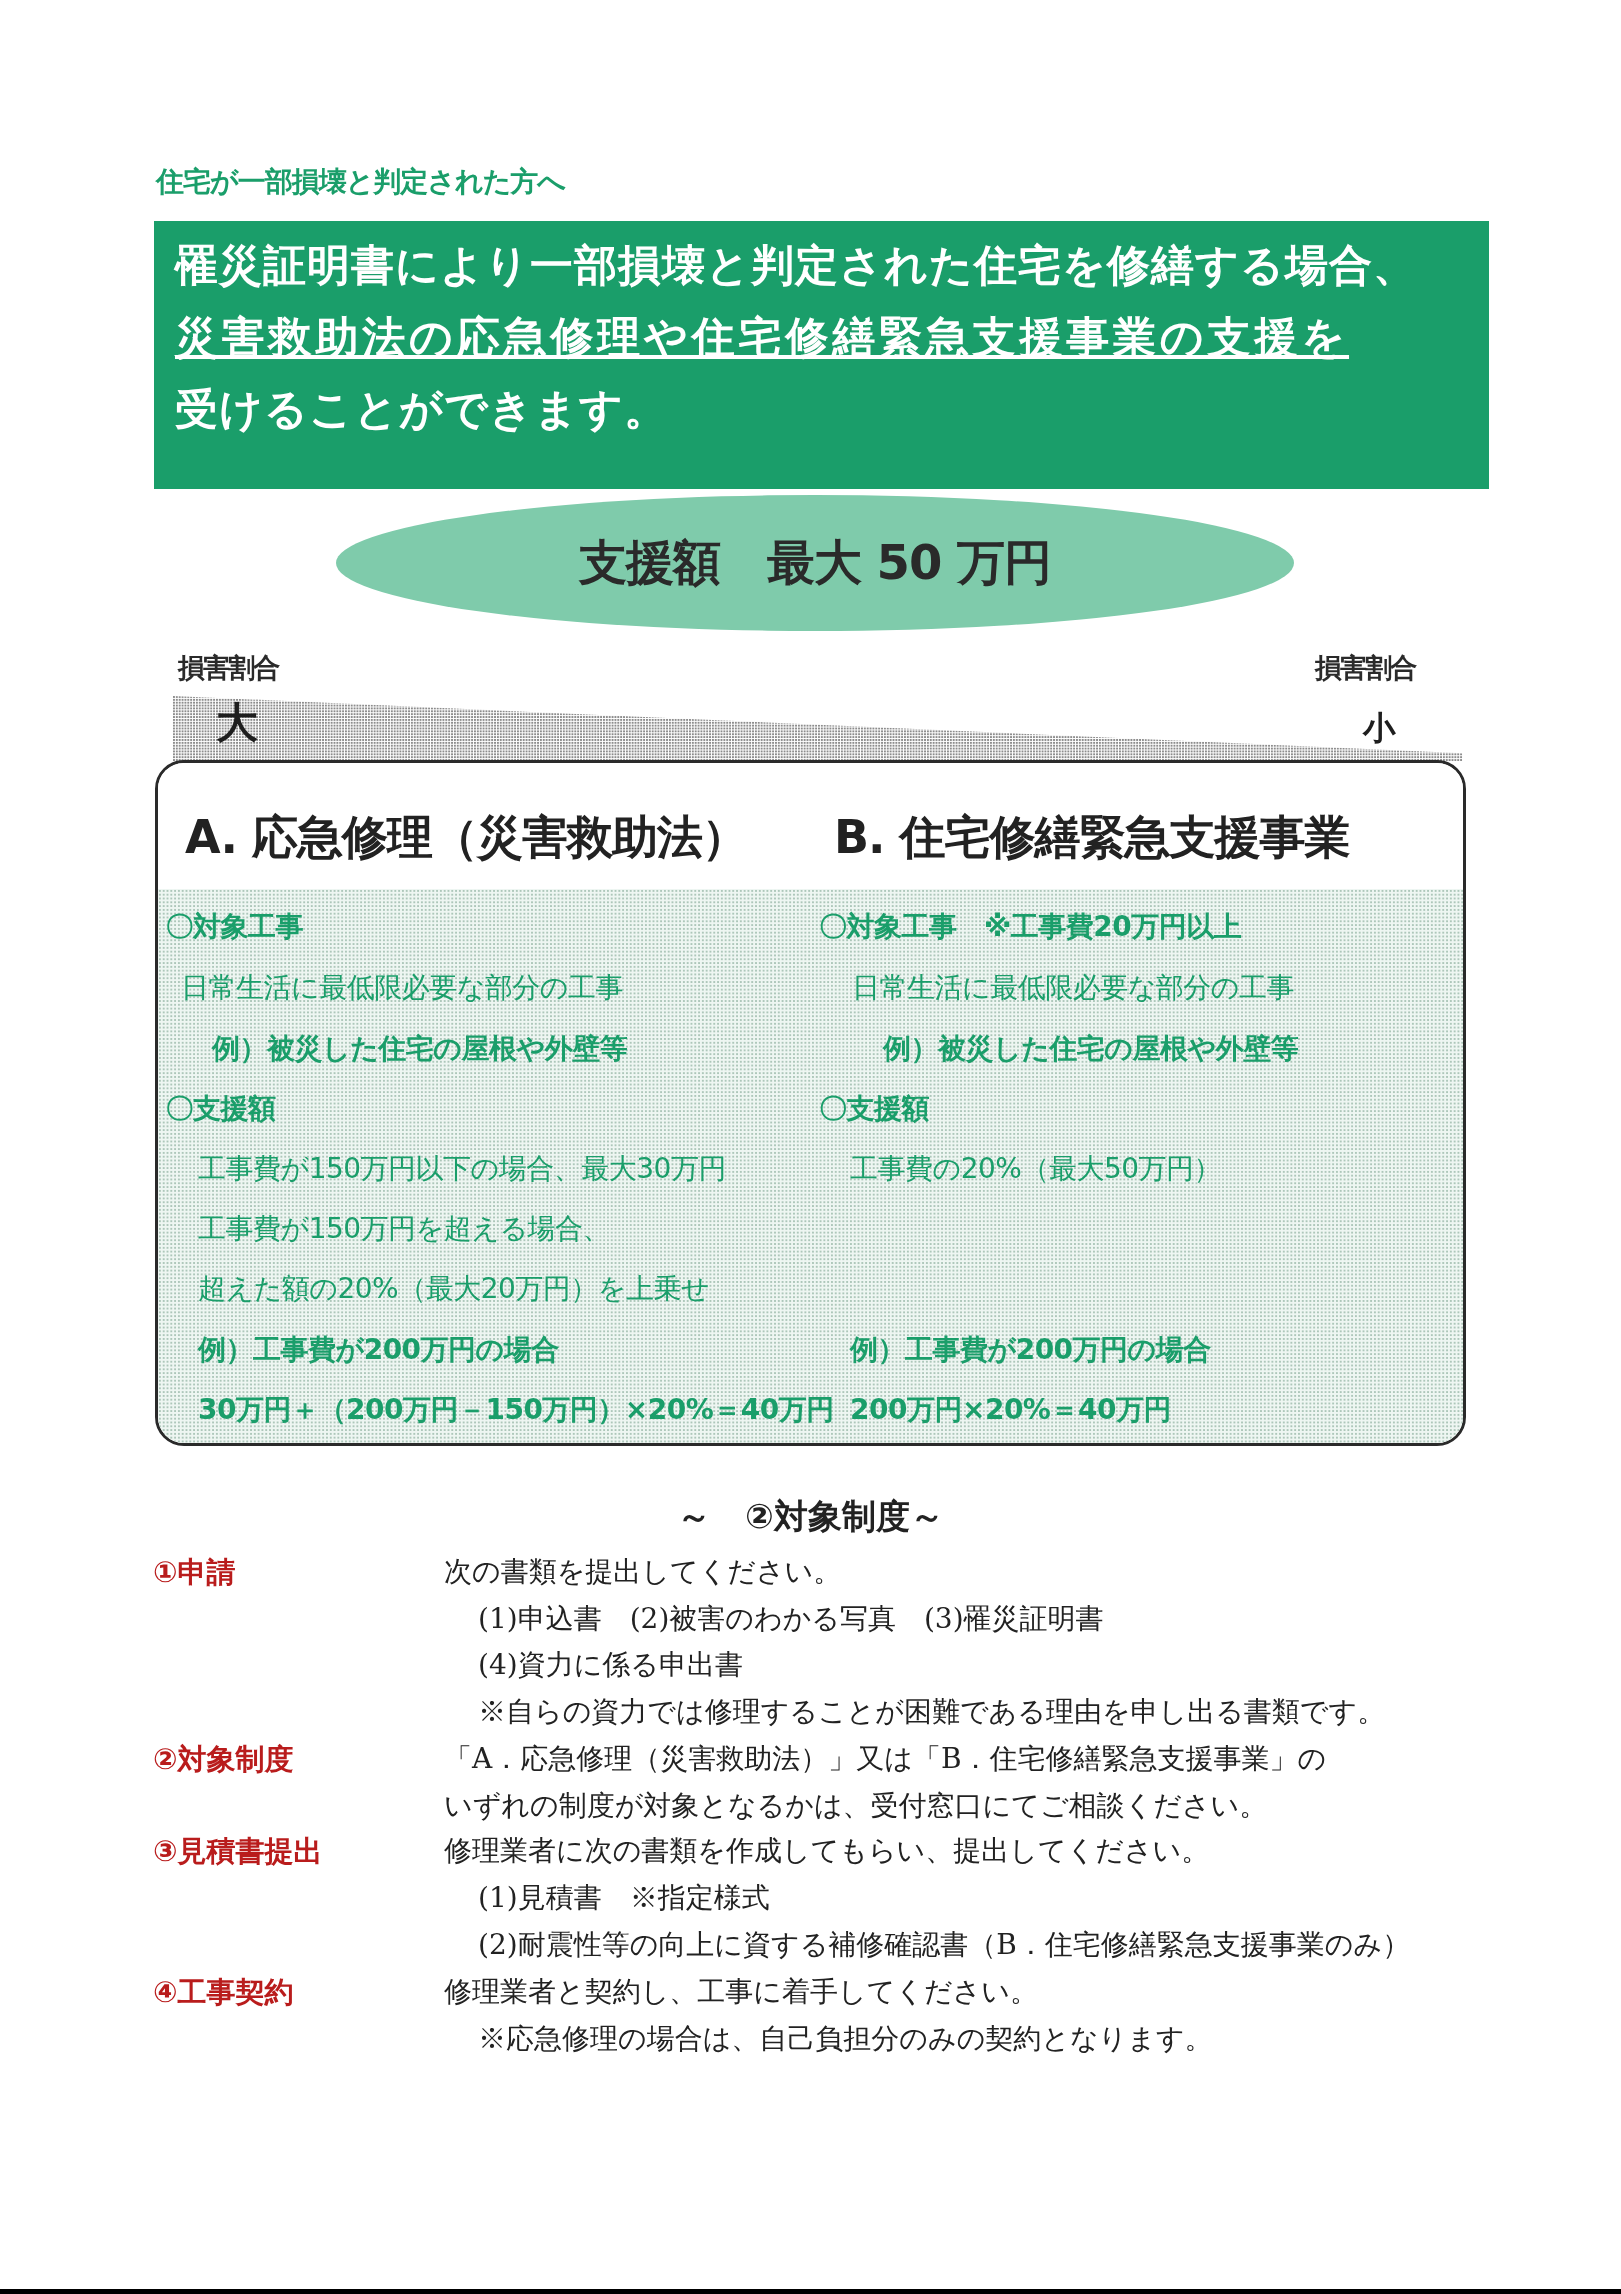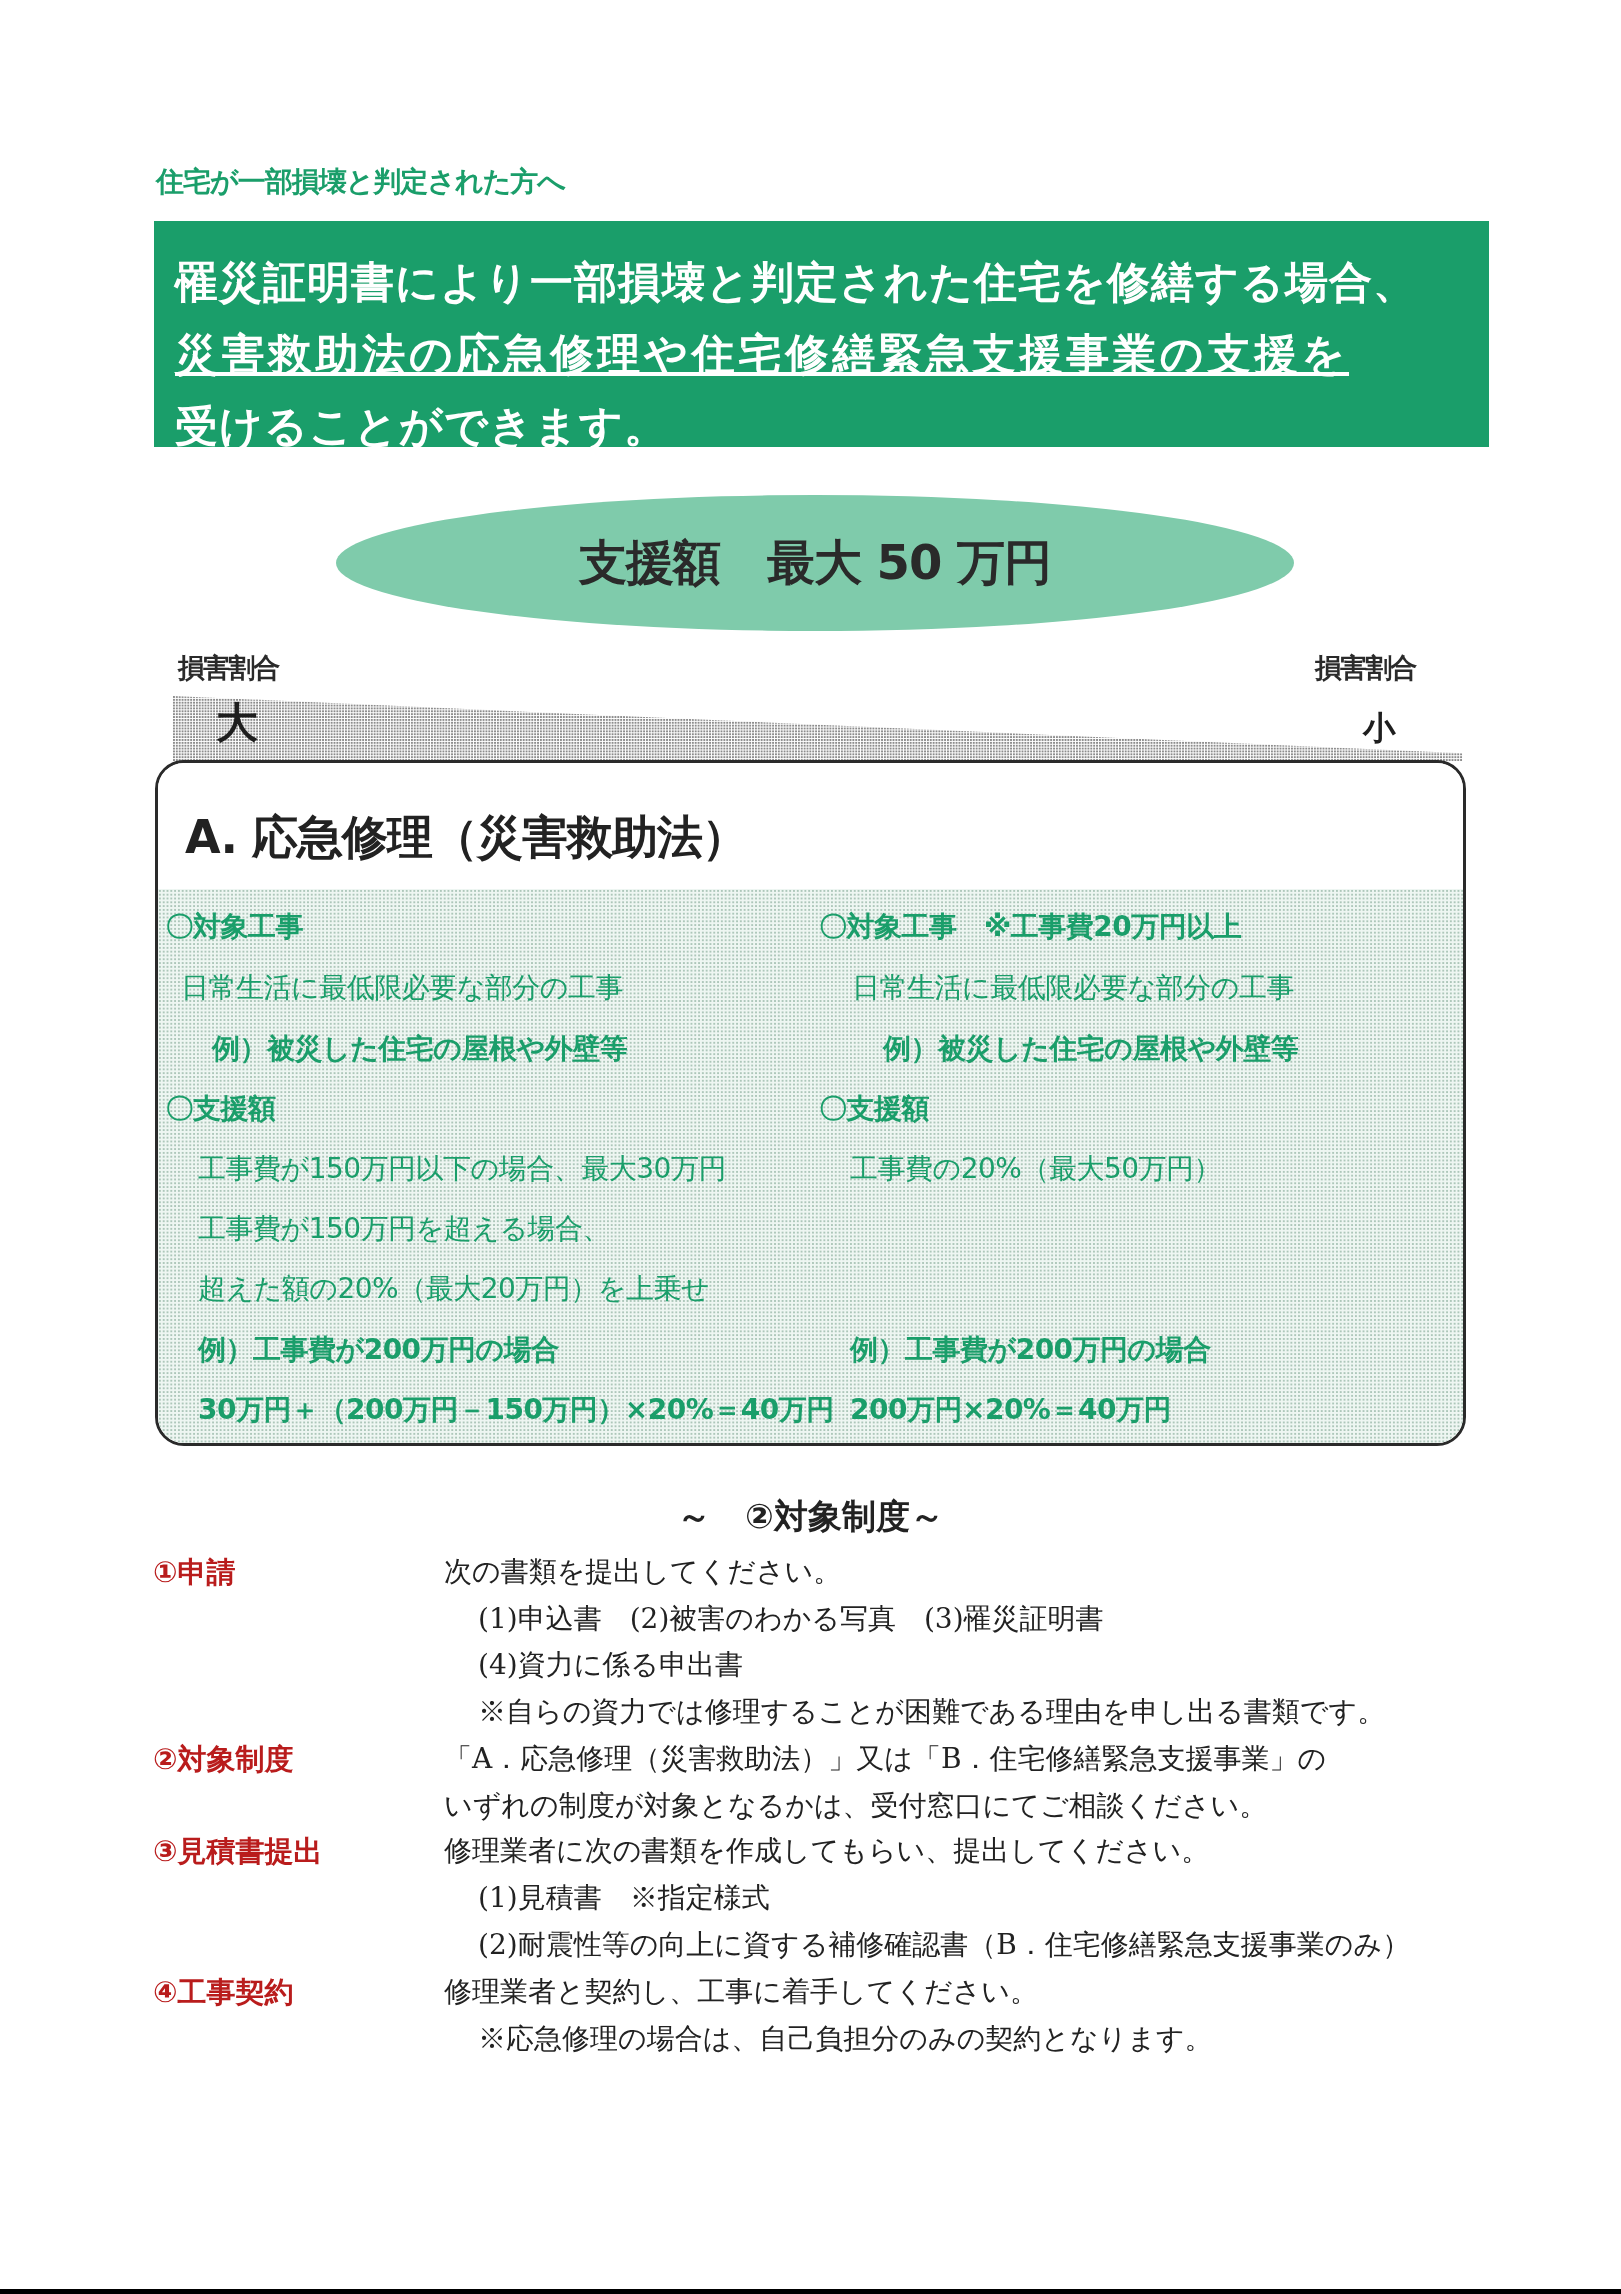--- a/index.html
+++ b/index.html
@@ -12,23 +12,23 @@
   .abs { position: absolute; }
 
   
   .top-label {
     left: 156px; top: 163px;
     font-size: 28px; font-weight: bold; color: #1a9e6a;
     letter-spacing: -1px; white-space: nowrap;
   }
   
   .banner {
-    left: 154px; top: 221px; width: 1335px; height: 226px;
+    left: 154px; top: 221px; width: 1335px; height: 268px;
     background: #1a9e6a; box-sizing: border-box;
-    padding: 25px 0 0 21px;
+    padding: 8px 0 0 21px;
   }
   .banner-line {
     color: #ffffff; font-weight: bold; font-size: 43px;
     line-height: 72px; white-space: nowrap; letter-spacing: 1px;
   }
 
   
   .ellipse {
     left: 336px; top: 495px; width: 958px; height: 136px;
     border-radius: 50%; background: #7fcbab;
@@ -116,20 +116,21 @@
     </pattern>
   </defs>
   <polygon points="0,0 1350,60 1350,68 0,68" fill="url(#hatch)"></polygon>
 </svg>
 <div class="abs big-mark">大</div>
 <div class="abs small-mark">小</div>
 
 <div class="abs mainbox">
   <div class="mainbox-head">
     <div class="col-title" style="left:27px;">A. 応急修理（災害救助法）</div>
+    <div class="col-title" style="left:676px;">B. 住宅修繕緊急支援事業</div>
   </div>
   <div class="mainbox-body">
 
     <div class="green-line head" style="left:7.6px; top:19px;">〇対象工事</div>
     <div class="green-line light" style="left:23px; top:80px;">日常生活に最低限必要な部分の工事</div>
     <div class="green-line head" style="left:54px; top:141px;">例）被災した住宅の屋根や外壁等</div>
     <div class="green-line head" style="left:7.6px; top:201px;">〇支援額</div>
     <div class="green-line light" style="left:40px; top:261px;">工事費が150万円以下の場合、最大30万円</div>
     <div class="green-line light" style="left:40px; top:321px;">工事費が150万円を超える場合、</div>
     <div class="green-line light" style="left:40px; top:381px;">超えた額の20%（最大20万円）を上乗せ</div>

